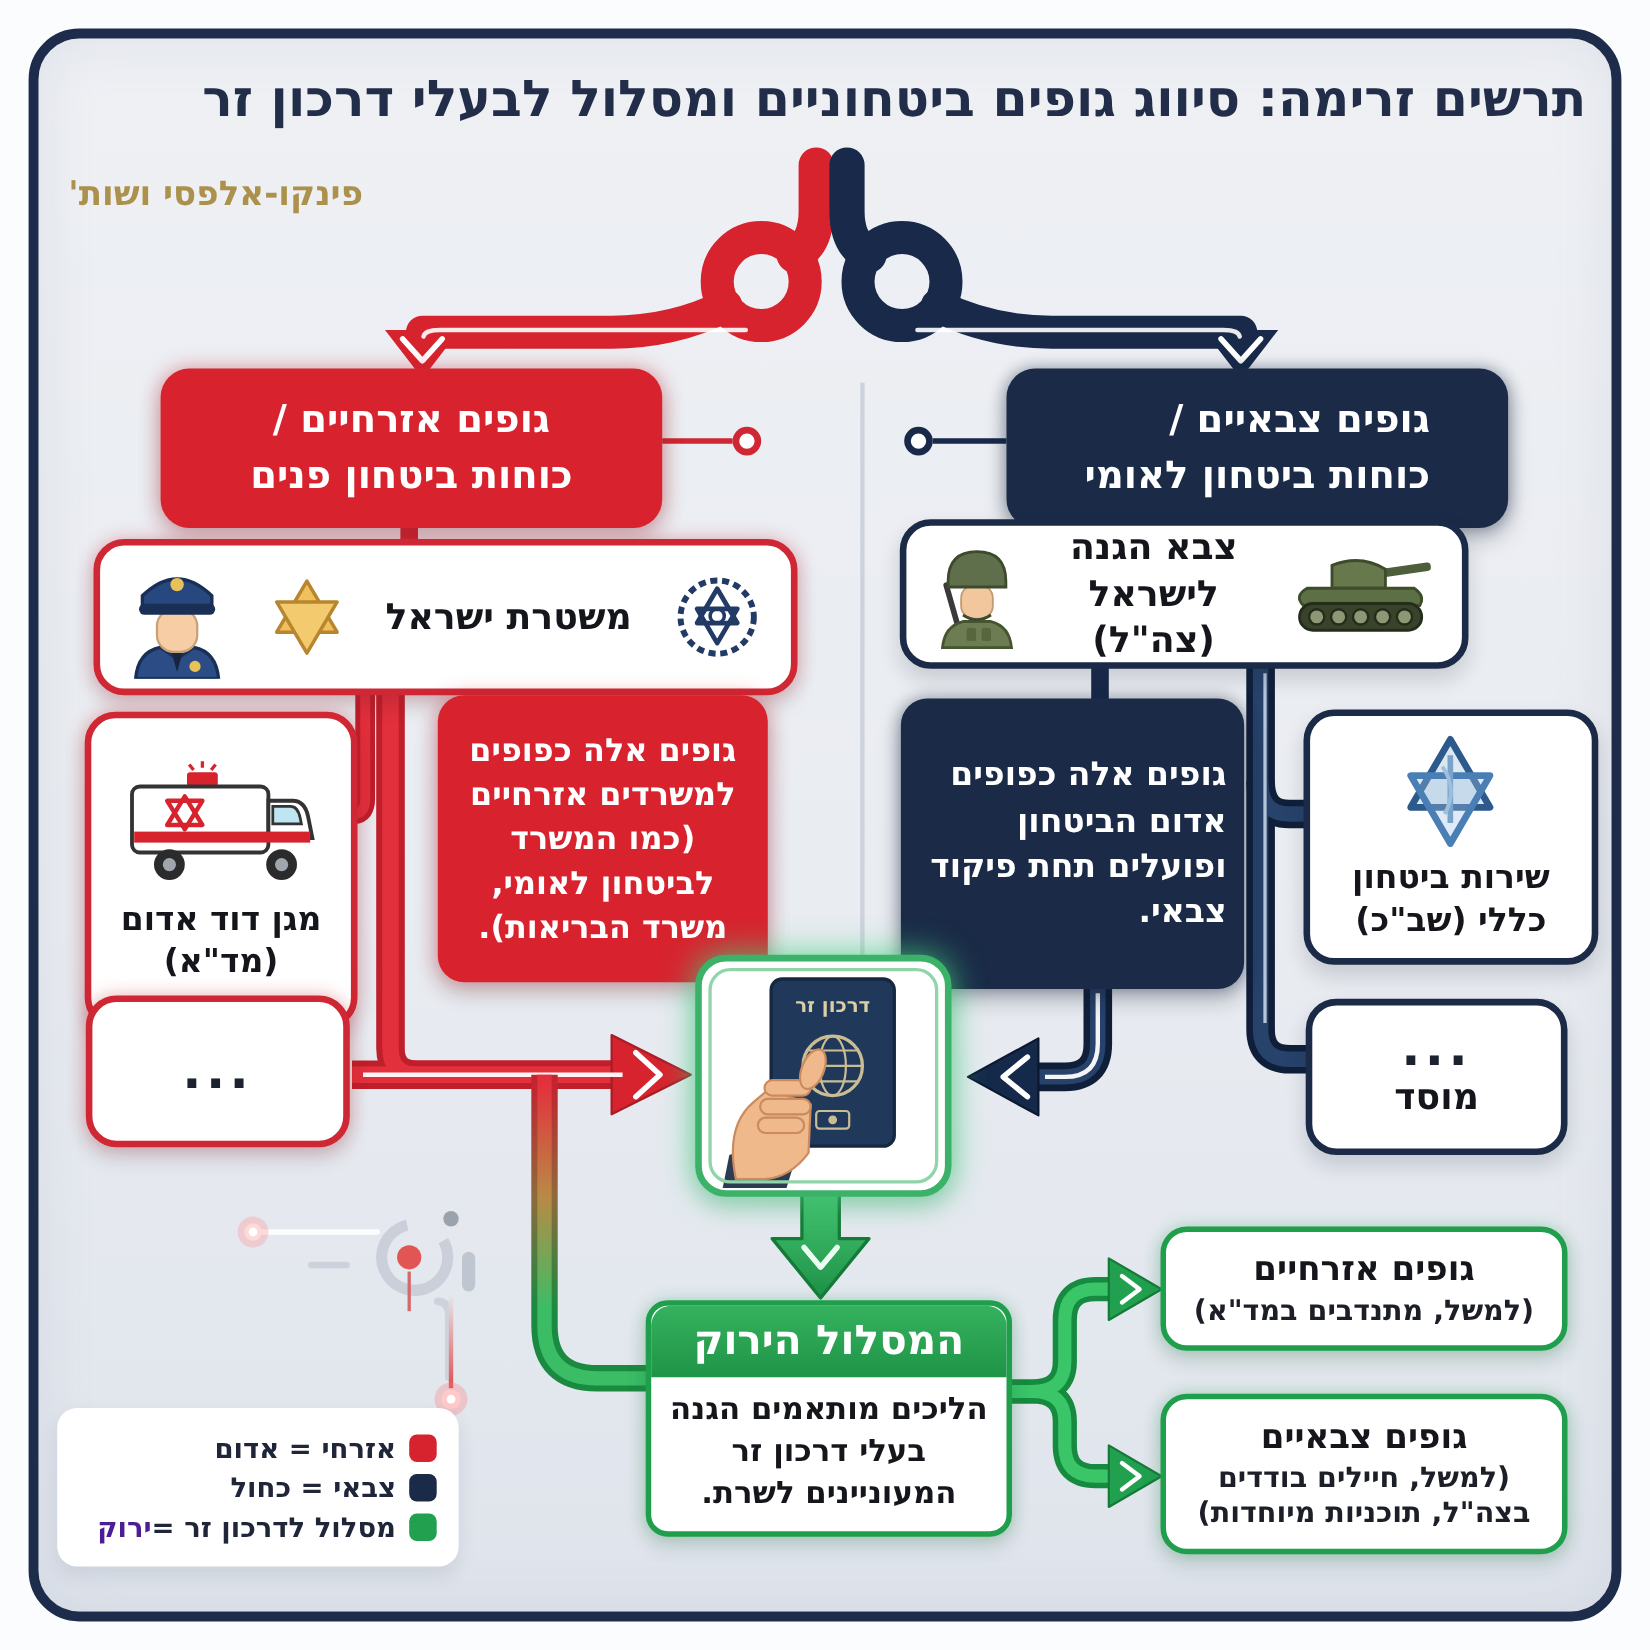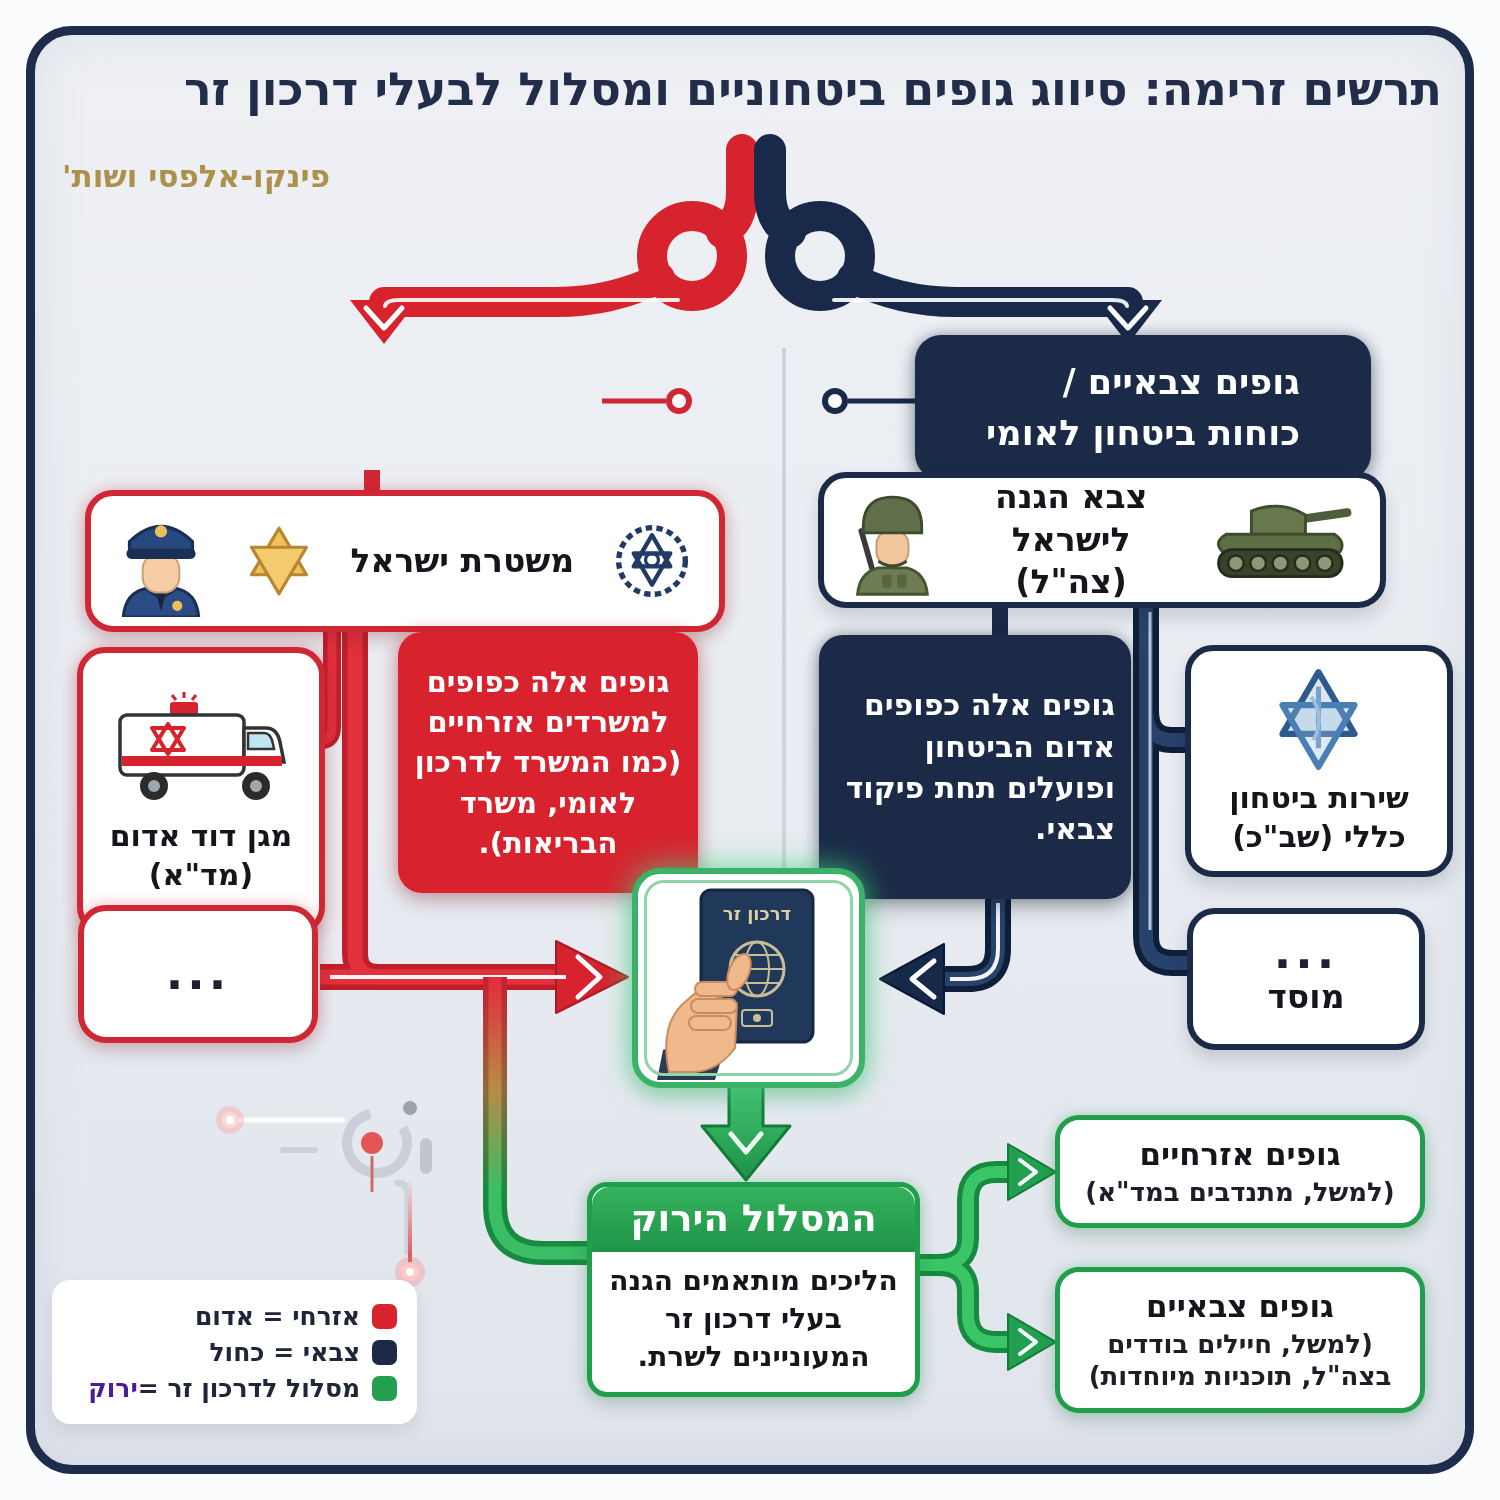--- a/index.html
+++ b/index.html
@@ -148,20 +148,26 @@
       <line x1="410" y1="1176" x2="410" y2="1262" stroke="url(#wr)" stroke-width="4"></line>
       <circle cx="410" cy="1272" r="15" fill="rgba(255,120,120,.3)" stroke="none"></circle>
       <circle cx="410" cy="1272" r="9" fill="#ffc9c9" stroke="none"></circle>
       <circle cx="410" cy="1272" r="4" fill="#ffffff" stroke="none"></circle>
     </g>
   </svg>
 
   <div class="title" dir="rtl">תרשים זרימה: סיווג גופים ביטחוניים ומסלול לבעלי דרכון זר</div>
   <div class="subtitle" dir="rtl">פינקו-אלפסי ושות'</div>
 
+  <div class="box red-solid" dir="rtl" style="left:146px;top:335px;width:456px;height:145px;">
+    <div class="hdr">
+        <div>גופים אזרחיים /</div>
+      <div>כוחות ביטחון פנים</div>
+      </div>
+  </div>
 
   <div class="box white-red" style="left:85px;top:490px;width:640px;height:142px;justify-content:space-between;padding:0 24px;">
     <svg width="92" height="112" viewBox="0 0 90 110">
       <path d="M 8 110 Q 10 86 30 82 L 45 92 L 60 82 Q 80 86 82 110 Z" fill="#2c4c86" stroke="#1a2f55" stroke-width="3"></path>
       <polygon points="40,86 50,86 45,104" fill="#16263f"></polygon>
       <circle cx="61" cy="99" r="5" fill="#e8c15a"></circle>
       <rect x="27" y="48" width="36" height="38" rx="15" fill="#f6cda4" stroke="#caa177" stroke-width="2"></rect>
       <path d="M 14 36 Q 45 6 76 36 L 76 46 L 14 46 Z" fill="#27477f" stroke="#1a2f55" stroke-width="3"></path>
       <rect x="11" y="43" width="68" height="10" rx="5" fill="#1a2f55"></rect>
       <circle cx="45" cy="26" r="6" fill="#e8c15a"></circle>
@@ -196,35 +202,35 @@
       <circle cx="150" cy="98" r="14" fill="#2b2b2b"></circle>
         <circle cx="150" cy="98" r="6" fill="#9fa6ad"></circle>
     </svg>
     <div class="label-md" dir="rtl">
       <div>מגן דוד אדום</div>
       <div>(מד"א)</div>
     </div>
   </div>
 
   <div class="box red-solid" dir="rtl" style="left:398px;top:632px;width:300px;height:261px;border-radius:24px;">
-    <div class="note-text">גופים אלה כפופים למשרדים אזרחיים (כמו המשרד לדרכון לאומי, משרד הבריאות).</div>
+    <div class="note-text">גופים אלה כפופים למשרדים אזרחיים (כמו המשרד לביטחון לאומי, משרד הבריאות).</div>
   </div>
 
   <div class="box white-red" style="left:78px;top:905px;width:240px;height:138px;">
     <div class="dots">...</div>
   </div>
 
   <div class="box navy-solid" dir="rtl" style="left:915px;top:335px;width:456px;height:145px;">
     <div class="hdr">
         <div>גופים צבאיים /</div>
       <div>כוחות ביטחון לאומי</div>
       </div>
   </div>
 
-  <div class="box white-navy" style="left:818px;top:472px;width:568px;height:136px;justify-content:space-between;padding:0 26px;">
+  <div class="box white-navy" style="left:818px;top:472px;width:517px;height:136px;justify-content:space-between;padding:0 26px;">
     <svg width="88" height="112" viewBox="0 0 90 115">
       <line x1="12" y1="48" x2="28" y2="104" stroke="#3a3a3a" stroke-width="6" stroke-linecap="round"></line>
       <path d="M 8 115 Q 10 92 30 87 L 60 87 Q 80 92 82 115 Z" fill="#6d7c52" stroke="#46552f" stroke-width="3"></path>
       <rect x="34" y="94" width="10" height="14" rx="2" fill="#57663f"></rect>
       <rect x="50" y="94" width="10" height="14" rx="2" fill="#57663f"></rect>
       <rect x="28" y="48" width="34" height="36" rx="14" fill="#f3c79d" stroke="#c49a72" stroke-width="2"></rect>
       <path d="M 30 80 Q 45 90 60 80" stroke="#3c4a2e" stroke-width="3" fill="none"></path>
       <path d="M 14 44 Q 14 12 45 12 Q 76 12 76 44 L 76 50 L 14 50 Z" fill="#5f6e4b" stroke="#3c4a2e" stroke-width="3"></path>
     </svg>
     <div class="label-lg" dir="rtl">

